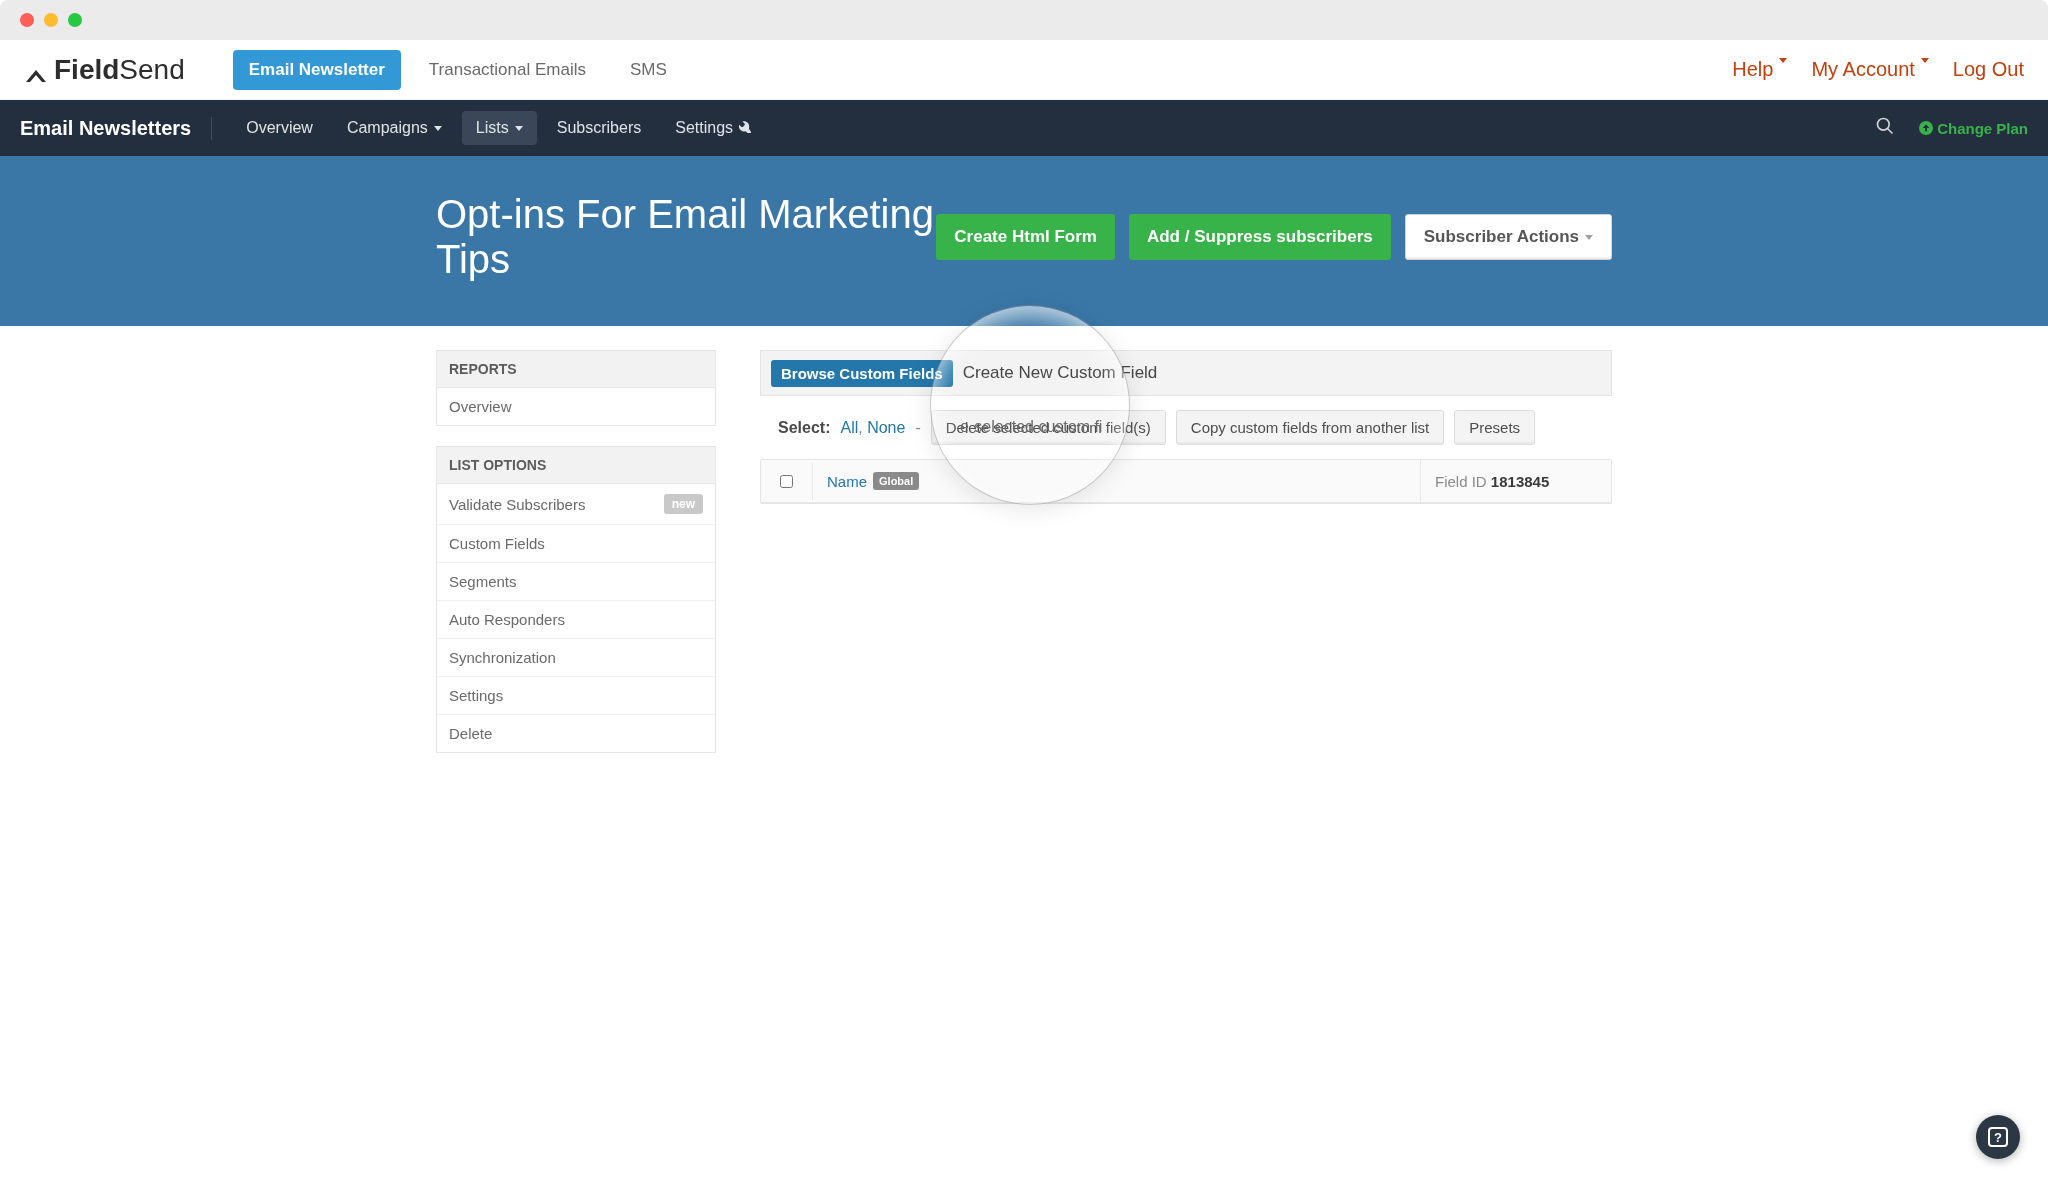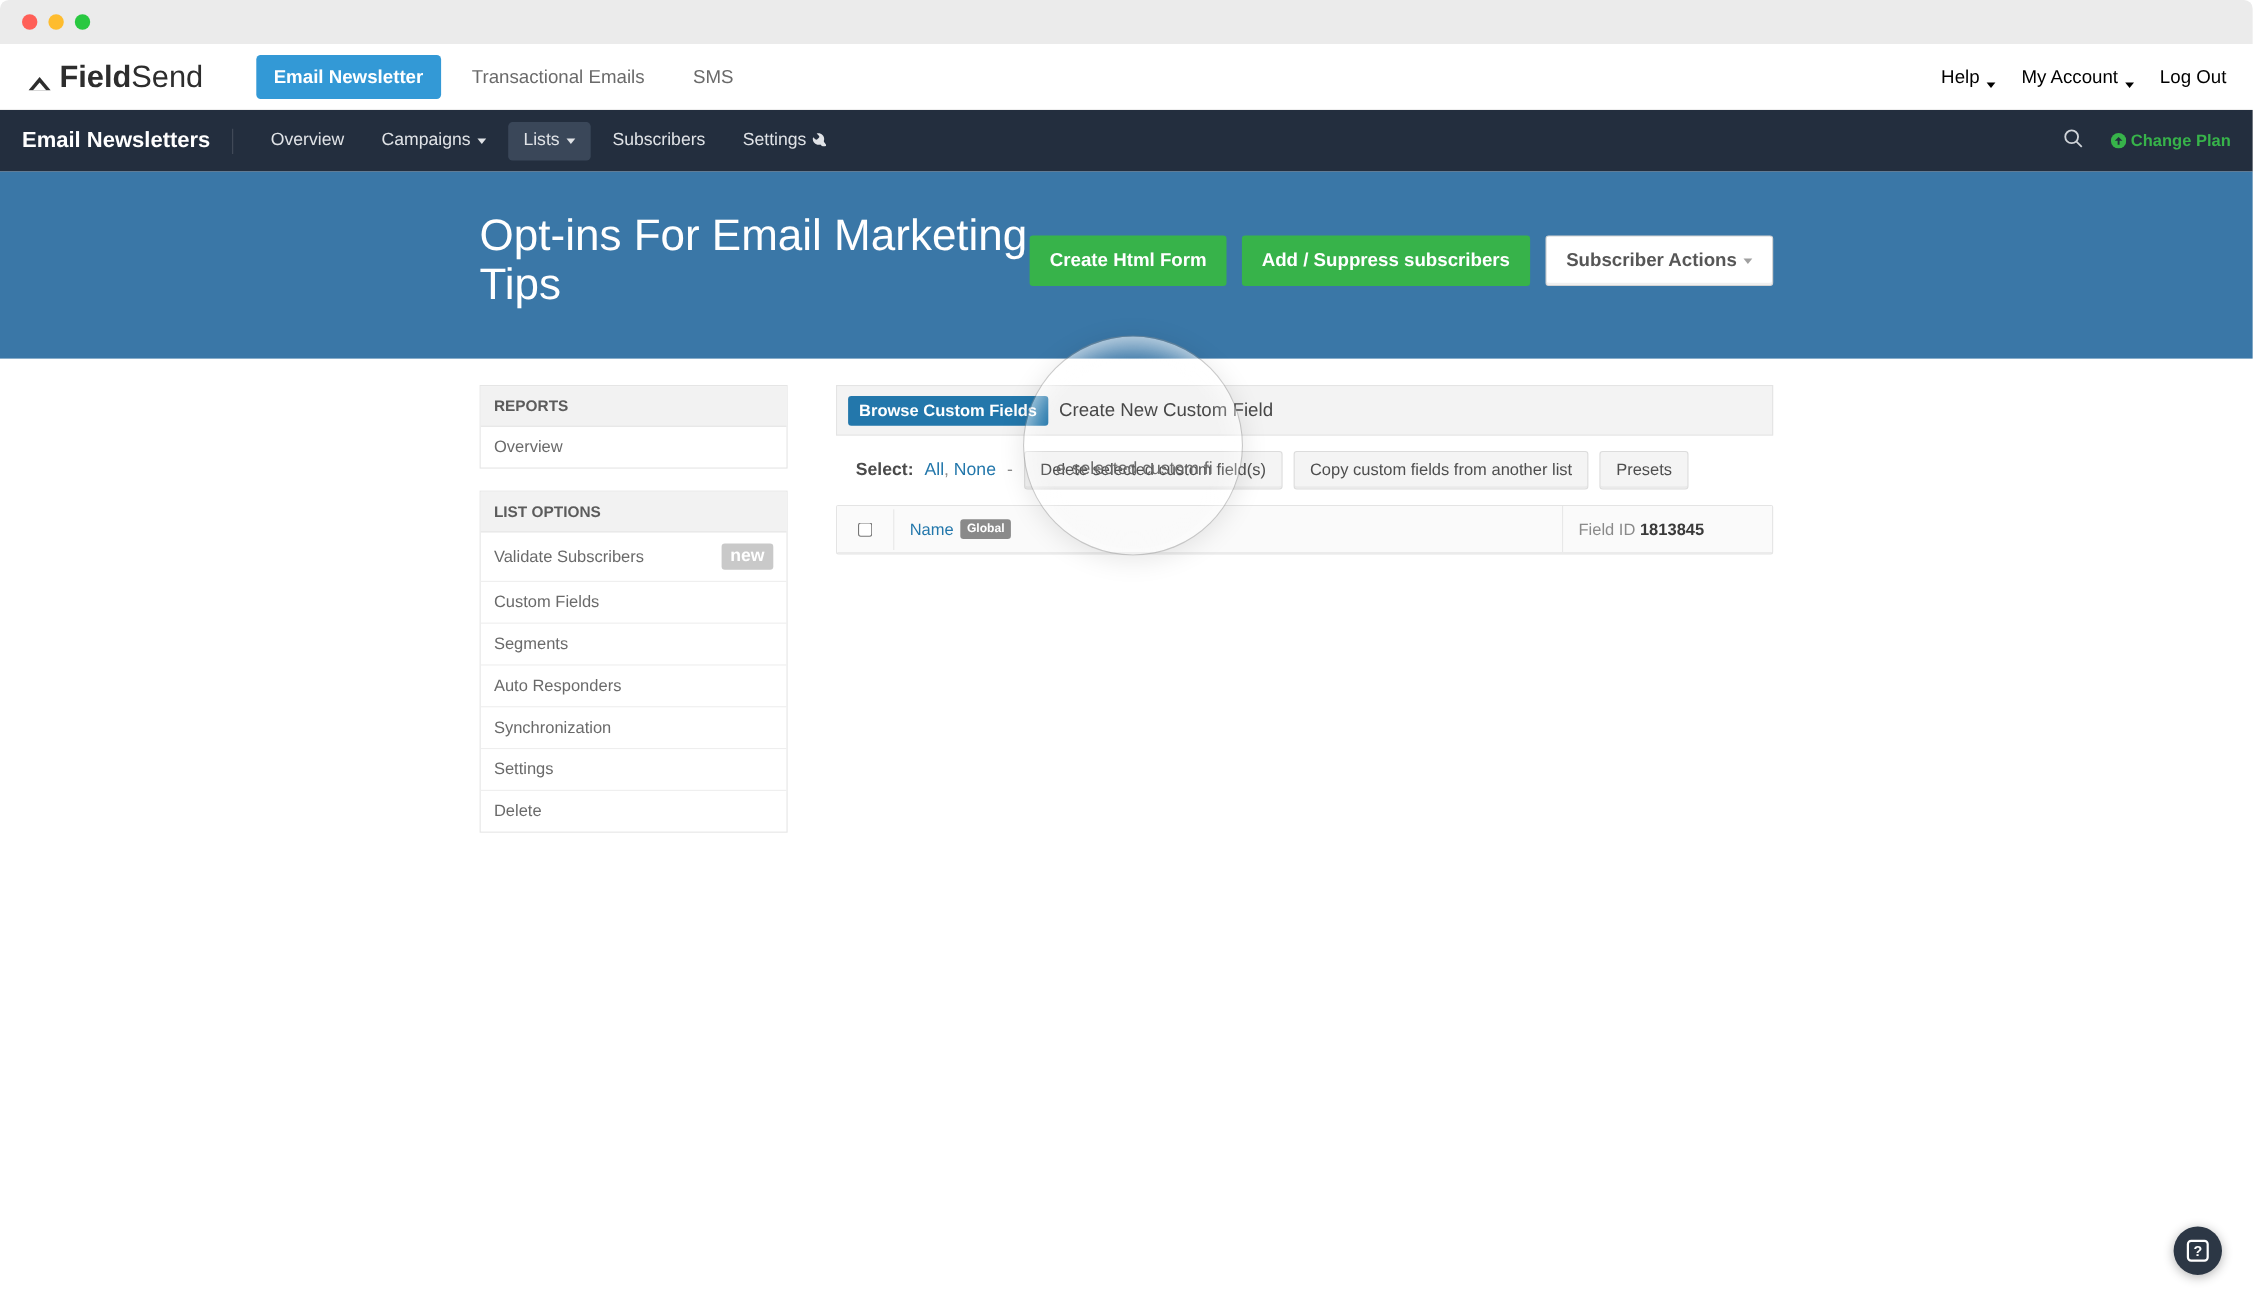--- a/index.html
+++ b/index.html
@@ -62,25 +62,25 @@
     font-weight: 600;
     margin-left: 24px;
   }
   .top-right {
     margin-left: auto;
     display: flex;
     gap: 24px;
     align-items: center;
   }
   .top-right .item {
-    color: #000000;
-    font-size: 17px;
-    cursor: pointer;
-    display: flex;
-    align-items: flex-end;
+    color: #c2410c;
+    font-size: 20px;
+    cursor: pointer;
+    display: flex;
+    align-items: flex-start;
     gap: 4px;
   }
   .caret {
     display: inline-block;
     width: 0; height: 0;
     border-left: 4px solid transparent;
     border-right: 4px solid transparent;
     border-top: 5px solid currentColor;
     margin-left: 2px;
   }
@@ -196,21 +196,21 @@
     padding: 10px 12px;
     border-bottom: 1px solid #eee;
     cursor: pointer;
     color: #6a6a6a;
     font-size: 15px;
   }
   .side-link:last-child { border-bottom: none; }
   .badge-new {
     background: #c9c9c9;
     color: #fff;
-    font-size: 16px;
+    font-size: 12px;
     padding: 3px 8px;
     border-radius: 3px;
     font-weight: 600;
   }
 
   .main-col { flex: 1; }
   .tabs-row {
     background: #f3f3f3;
     border: 1px solid #e4e4e4;
     padding: 8px 10px;

